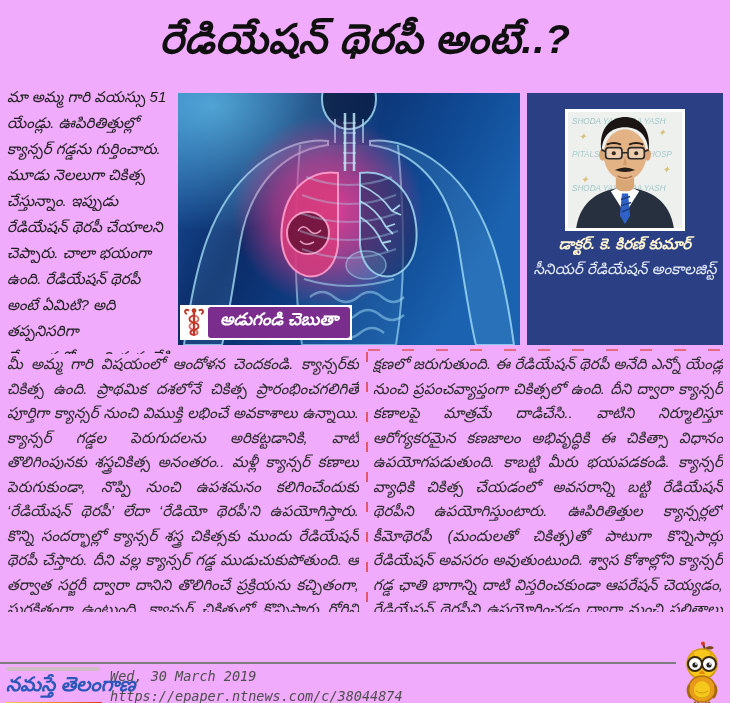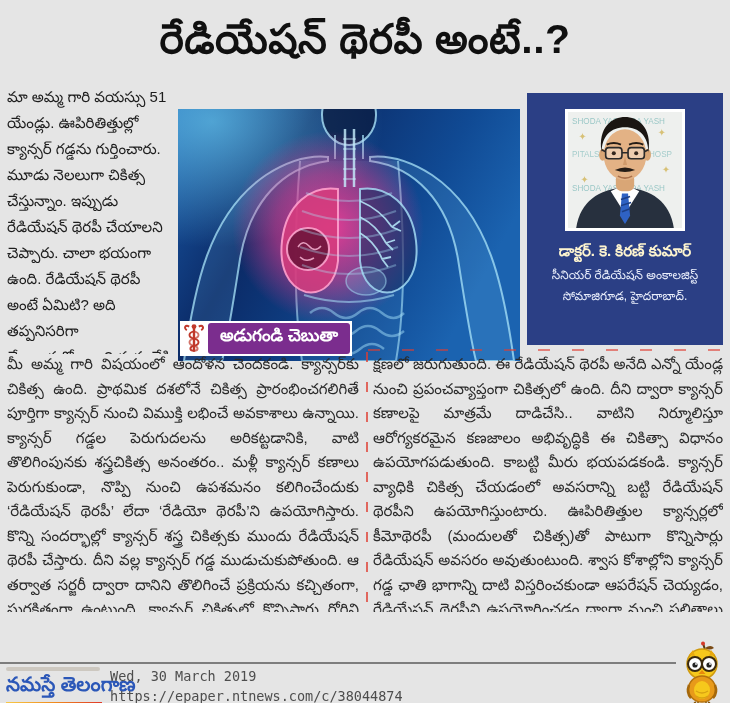--- a/index.html
+++ b/index.html
@@ -1,57 +1,57 @@
 <!DOCTYPE html>
 <html><head>
 <meta charset="utf-8">
 <style>
   * { margin:0; padding:0; box-sizing:border-box; }
   html,body { background:#ffffff; }
   .page {
-    position:relative; width:730px; height:703px; background:#e5e5e5;
-    font-family:"Liberation Sans", sans-serif; overflow:hidden;
+    position:relative; width:730px; height:703px; background:#f0abfc;
+    font-family:"Liberation Sans", sans-serif; overflow:hidden;font-style:italic;
   }
   
   .headline {
     position:absolute; top:8px; left:0; right:0; text-align:center;
     font-size:41px; font-weight:bold; color:#101010; letter-spacing:0.5px;
     line-height:62px;
   }
   
   .question-col {
     position:absolute; left:7px; top:84px; width:166px; height:270px;
     font-size:15px; line-height:26px; color:#1d1d1d; overflow:hidden;
   }
   
   .xray {
     position:absolute; left:178px; top:93px; width:342px; height:252px;
-    background:#0c2f6e; overflow:hidden;margin-top:16px;
+    background:#0c2f6e; overflow:hidden;
   }
   .xray svg { display:block; width:100%; height:100%; }
   .ask-badge-row {
     position:absolute; left:2px; bottom:5px; display:flex; align-items:stretch;
     background:#ffffff; padding:2px; gap:2px;
   }
   .caduceus-box { width:24px; display:flex; align-items:center; justify-content:center; background:#ffffff; }
   .ask-badge {
     background:#7b2d8e; color:#ffffff; font-weight:bold; font-size:17px;
     padding:2px 12px 5px 12px; border-radius:3px; white-space:nowrap; line-height:22px;
   }
   
   .doctor-panel {
     position:absolute; left:527px; top:93px; width:196px; height:252px;
     background:#2b3f85; text-align:center; overflow:hidden;
   }
   .doctor-photo {
     width:120px; height:122px; margin:16px auto 0 auto; background:#ffffff; padding:3px;
   }
   .doctor-photo svg { display:block; width:100%; height:100%; }
-  .doc-name { margin-top:11px; font-size:15px; font-weight:bold; color:#fdf4cf; }
-  .doc-line { margin-top:4px; font-size:12px; color:#e9eefb; line-height:17px; }
+  .doc-name { margin-top:4px; font-size:15px; font-weight:bold; color:#fdf4cf; }
+  .doc-line { margin-top:4px; font-size:15px; color:#e9eefb; line-height:17px; }
   
   .body-cols {
     position:absolute; left:7px; top:352px; width:716px; height:260px;
     display:flex; overflow:hidden;
   }
   .body-col {
     font-size:15px; line-height:24.5px; color:#2a2a2a; text-align:justify; overflow:hidden;
   }
   .body-col.left { width:352px; }
   .body-col.right { flex:1; }
@@ -186,21 +186,20 @@
         <circle cx="67" cy="40.5" r="2" fill="#33271e"></circle>
         <path d="M38,32 q7,-3 14,0 M60,32 q7,-3 14,0" stroke="#241c16" stroke-width="2" fill="none"></path>
 
         <path d="M56,44 l-2,8 l4,0 Z" fill="#d09a6b"></path>
         <path d="M46,57 q10,-5 20,0 q-10,4 -20,0 Z" fill="#241c16"></path>
         <path d="M49,63 q7,4 14,0" stroke="#a86f49" stroke-width="1.6" fill="none"></path>
       </svg>
     </div>
     <div class="doc-name">డాక్టర్. కె. కిరణ్ కుమార్</div>
     <div class="doc-line">సీనియర్ రేడియేషన్ అంకాలజిస్ట్</div>
-    <div class="doc-line">సోమాజిగూడ, హైదరాబాద్.</div>
   </div>
 
   <div class="artifact-line"></div>
 
   <div class="body-cols">
     <div class="body-col left">మీ అమ్మ గారి విషయంలో ఆందోళన చెందకండి. క్యాన్సర్‌కు చికిత్స ఉంది. ప్రాథమిక దశలోనే చికిత్స ప్రారంభించగలిగితే పూర్తిగా క్యాన్సర్ నుంచి విముక్తి లభించే అవకాశాలు ఉన్నాయి. క్యాన్సర్ గడ్డల పెరుగుదలను అరికట్టడానికి, వాటి తొలిగింపునకు శస్త్రచికిత్స అనంతరం.. మళ్లీ క్యాన్సర్ కణాలు పెరుగుకుండా, నొప్పి నుంచి ఉపశమనం కలిగించేందుకు ‘రేడియేషన్ థెరపీ’ లేదా ‘రేడియో థెరపీ’ని ఉపయోగిస్తారు. కొన్ని సందర్భాల్లో క్యాన్సర్ శస్త్ర చికిత్సకు ముందు రేడియేషన్ థెరపీ చేస్తారు. దీని వల్ల క్యాన్సర్ గడ్డ ముడుచుకుపోతుంది. ఆ తర్వాత సర్జరీ ద్వారా దానిని తొలిగించే ప్రక్రియను కచ్చితంగా, సురక్షితంగా ఉంటుంది. క్యాన్సర్ చికిత్సలో కొన్నిసార్లు రోగిని కాపాడడానికి రేడియేషన్ థెరపీ ఒక్కటే మార్గం అవుతుంది. కొన్నిరకాల క్యాన్సర్లకు సర్వసాధారణంగా రేడియేషన్నే సిఫార్సు చేస్తారు. అదే మహిళల్లో రొమ్ము క్యాన్సర్ చికిత్సలో రేడియేషన్‌తోపాటు శస్త్రచికిత్స, కిమోథెరపీని కూడా ఉపయోగిస్తారు. రేడియేషన్ థెరపీ మొత్తం ప్రక్రియ రేడియేషన్ అంకాలజిస్టుల పర్యవే</div>
     <div class="col-divider"></div>
     <div class="body-col right">క్షణలో జరుగుతుంది. ఈ రేడియేషన్ థెరపీ అనేది ఎన్నో యేండ్ల నుంచి ప్రపంచవ్యాప్తంగా చికిత్సలో ఉంది. దీని ద్వారా క్యాన్సర్ కణాలపై మాత్రమే దాడిచేసి.. వాటిని నిర్మూలిస్తూ ఆరోగ్యకరమైన కణజాలం అభివృద్ధికి ఈ చికిత్సా విధానం ఉపయోగపడుతుంది. కాబట్టి మీరు భయపడకండి. క్యాన్సర్ వ్యాధికి చికిత్స చేయడంలో అవసరాన్ని బట్టి రేడియేషన్ థెరపీని ఉపయోగిస్తుంటారు. ఊపిరితిత్తుల క్యాన్సర్లలో కీమోథెరపీ (మందులతో చికిత్స)తో పాటుగా కొన్నిసార్లు రేడియేషన్ అవసరం అవుతుంటుంది. శ్వాస కోశాల్లోని క్యాన్సర్ గడ్డ ఛాతి భాగాన్ని దాటి విస్తరించకుండా ఆపరేషన్ చెయ్యడం, రేడియేషన్ థెరపీని ఉపయోగించడం ద్వారా మంచి ఫలితాలు వస్తాయి. దీనివల్ల క్యాన్సర్ శరీరంలోని ఇతర భాగాలకు విస్తరించకుండా సమర్థంగా అరికట్టగలుగుతారు. వైద్యనిపుణులు జాగ్రత్తగా పరిశీలించిన తర్వాతే మీ అమ్మ గారికి రేడియేషన్ థెరపీని సిఫార్సు చేసి ఉంటారు. అందువల్ల ఆందోళన చెందకుండా చికిత్సను కొనసాగించండి, ఫలితాలు బాగానే ఉంటాయి.</div>
   </div>
 

